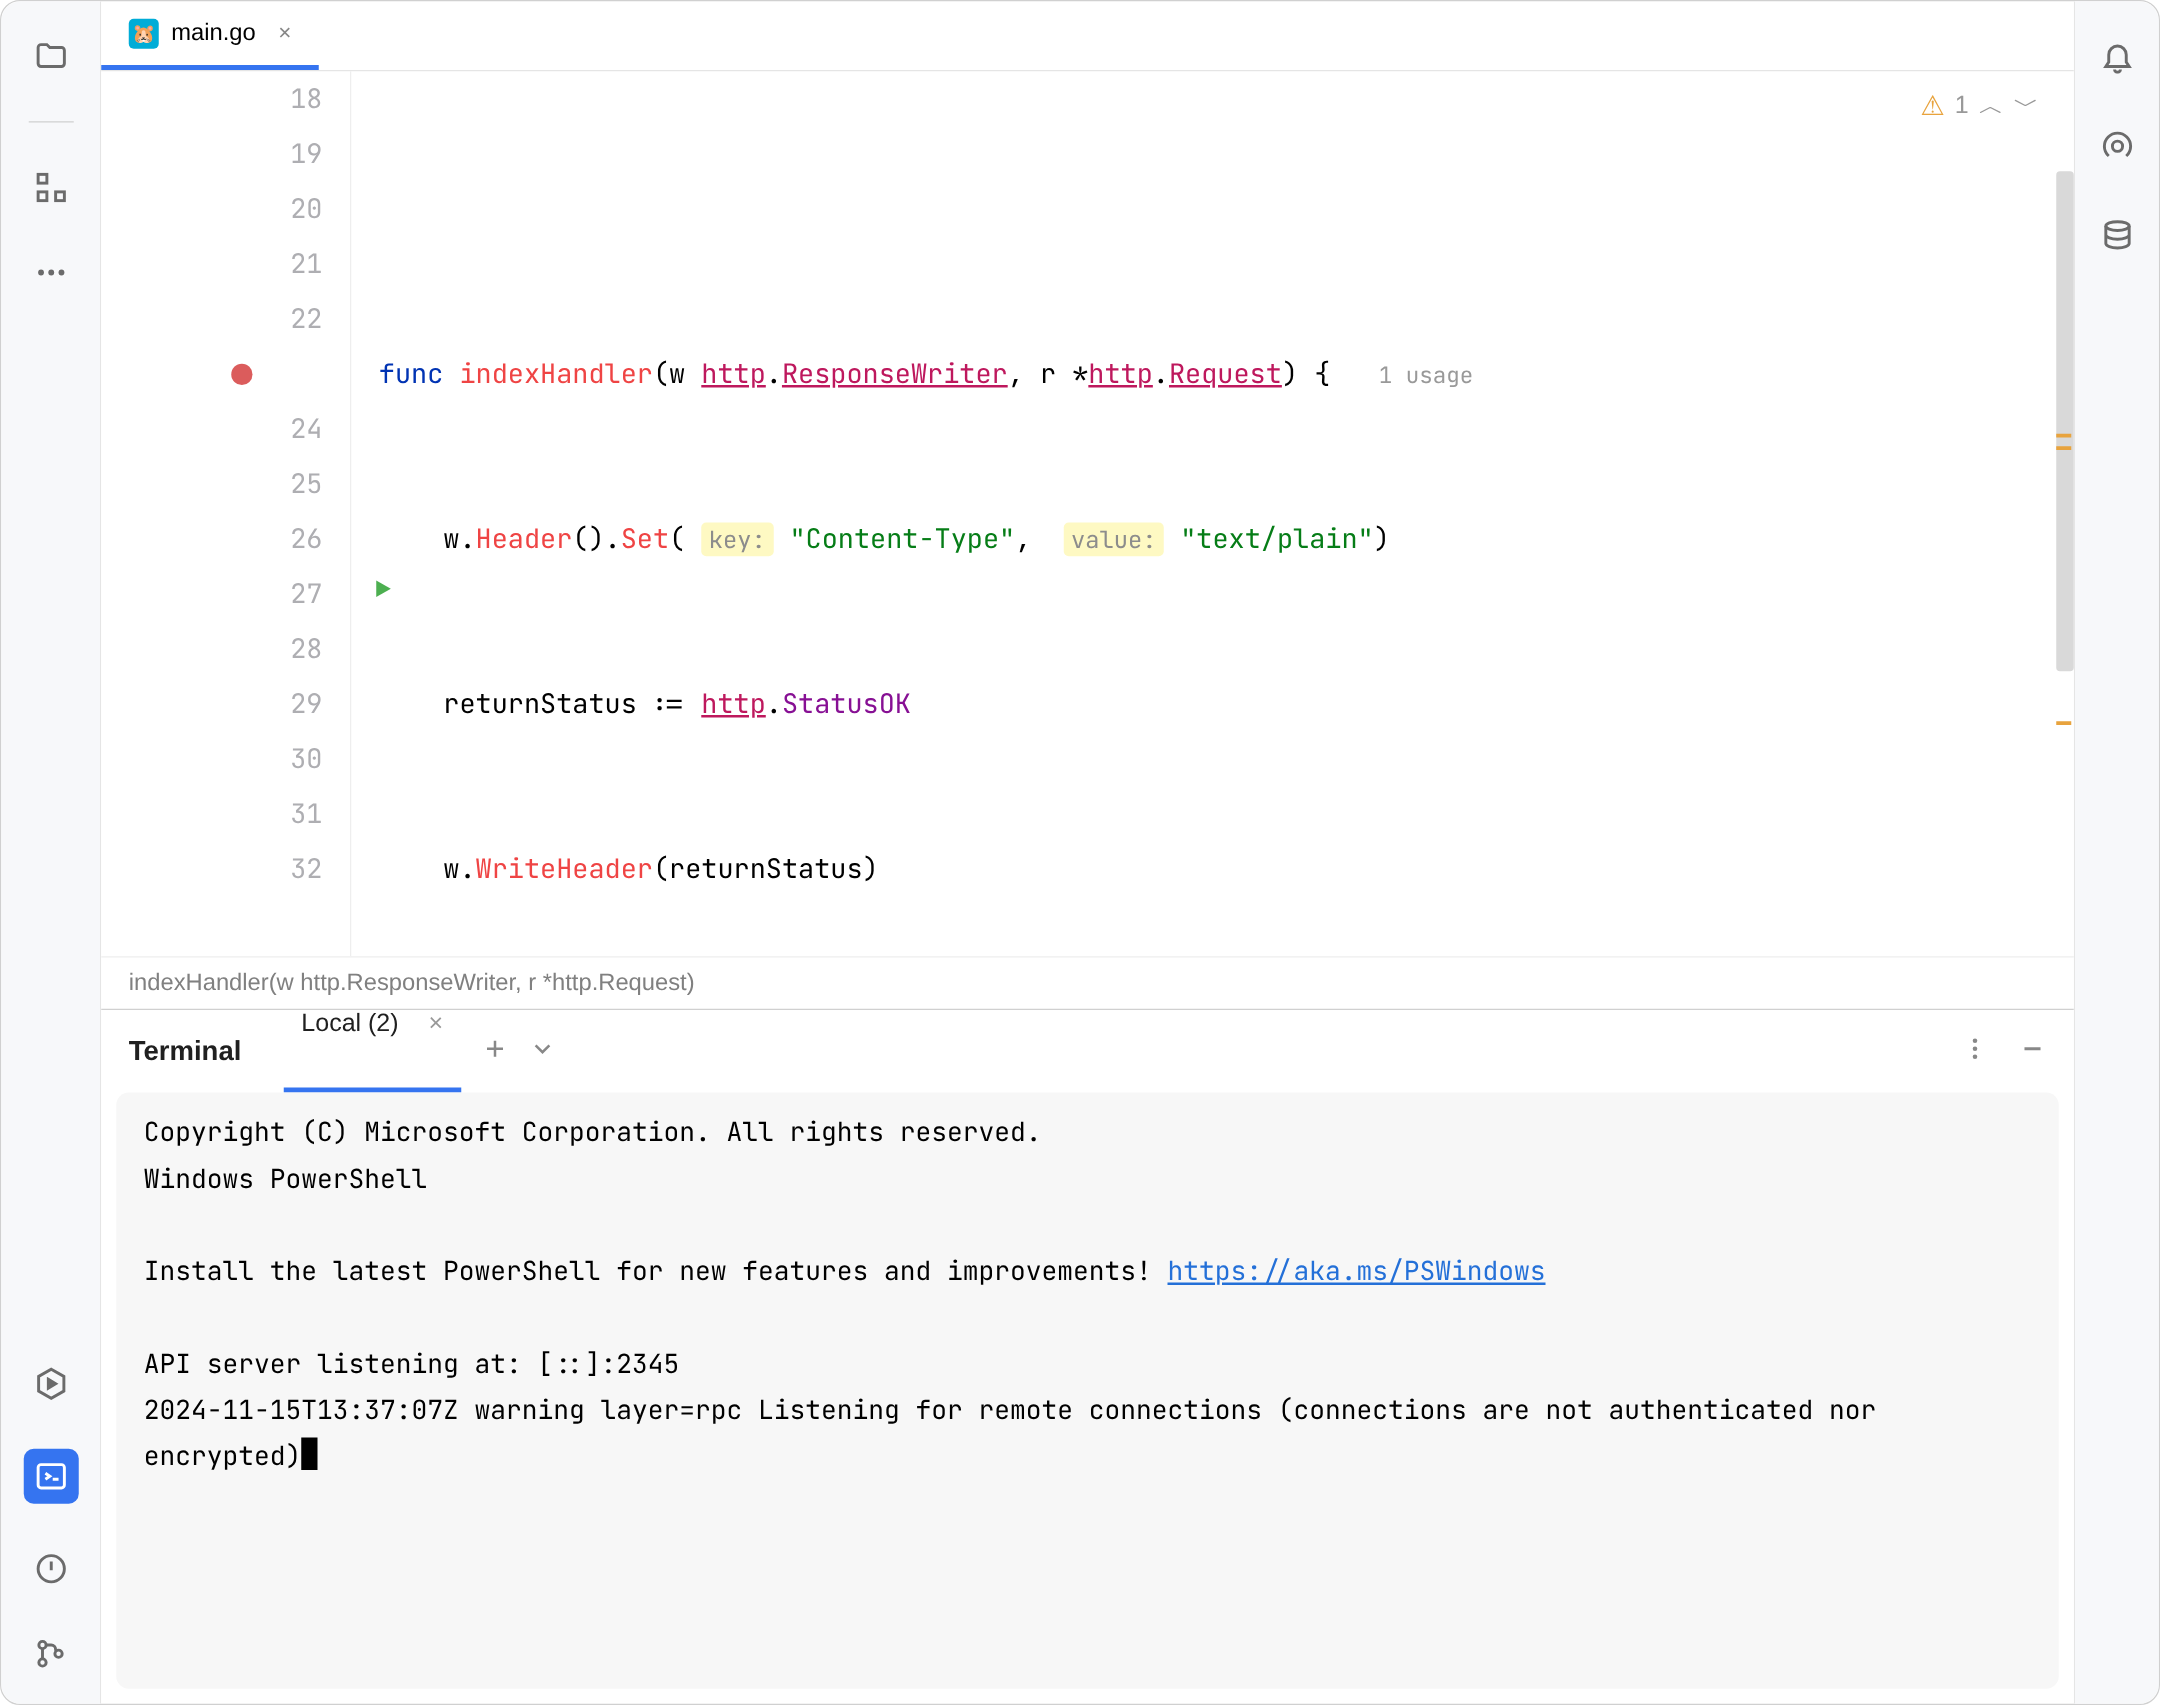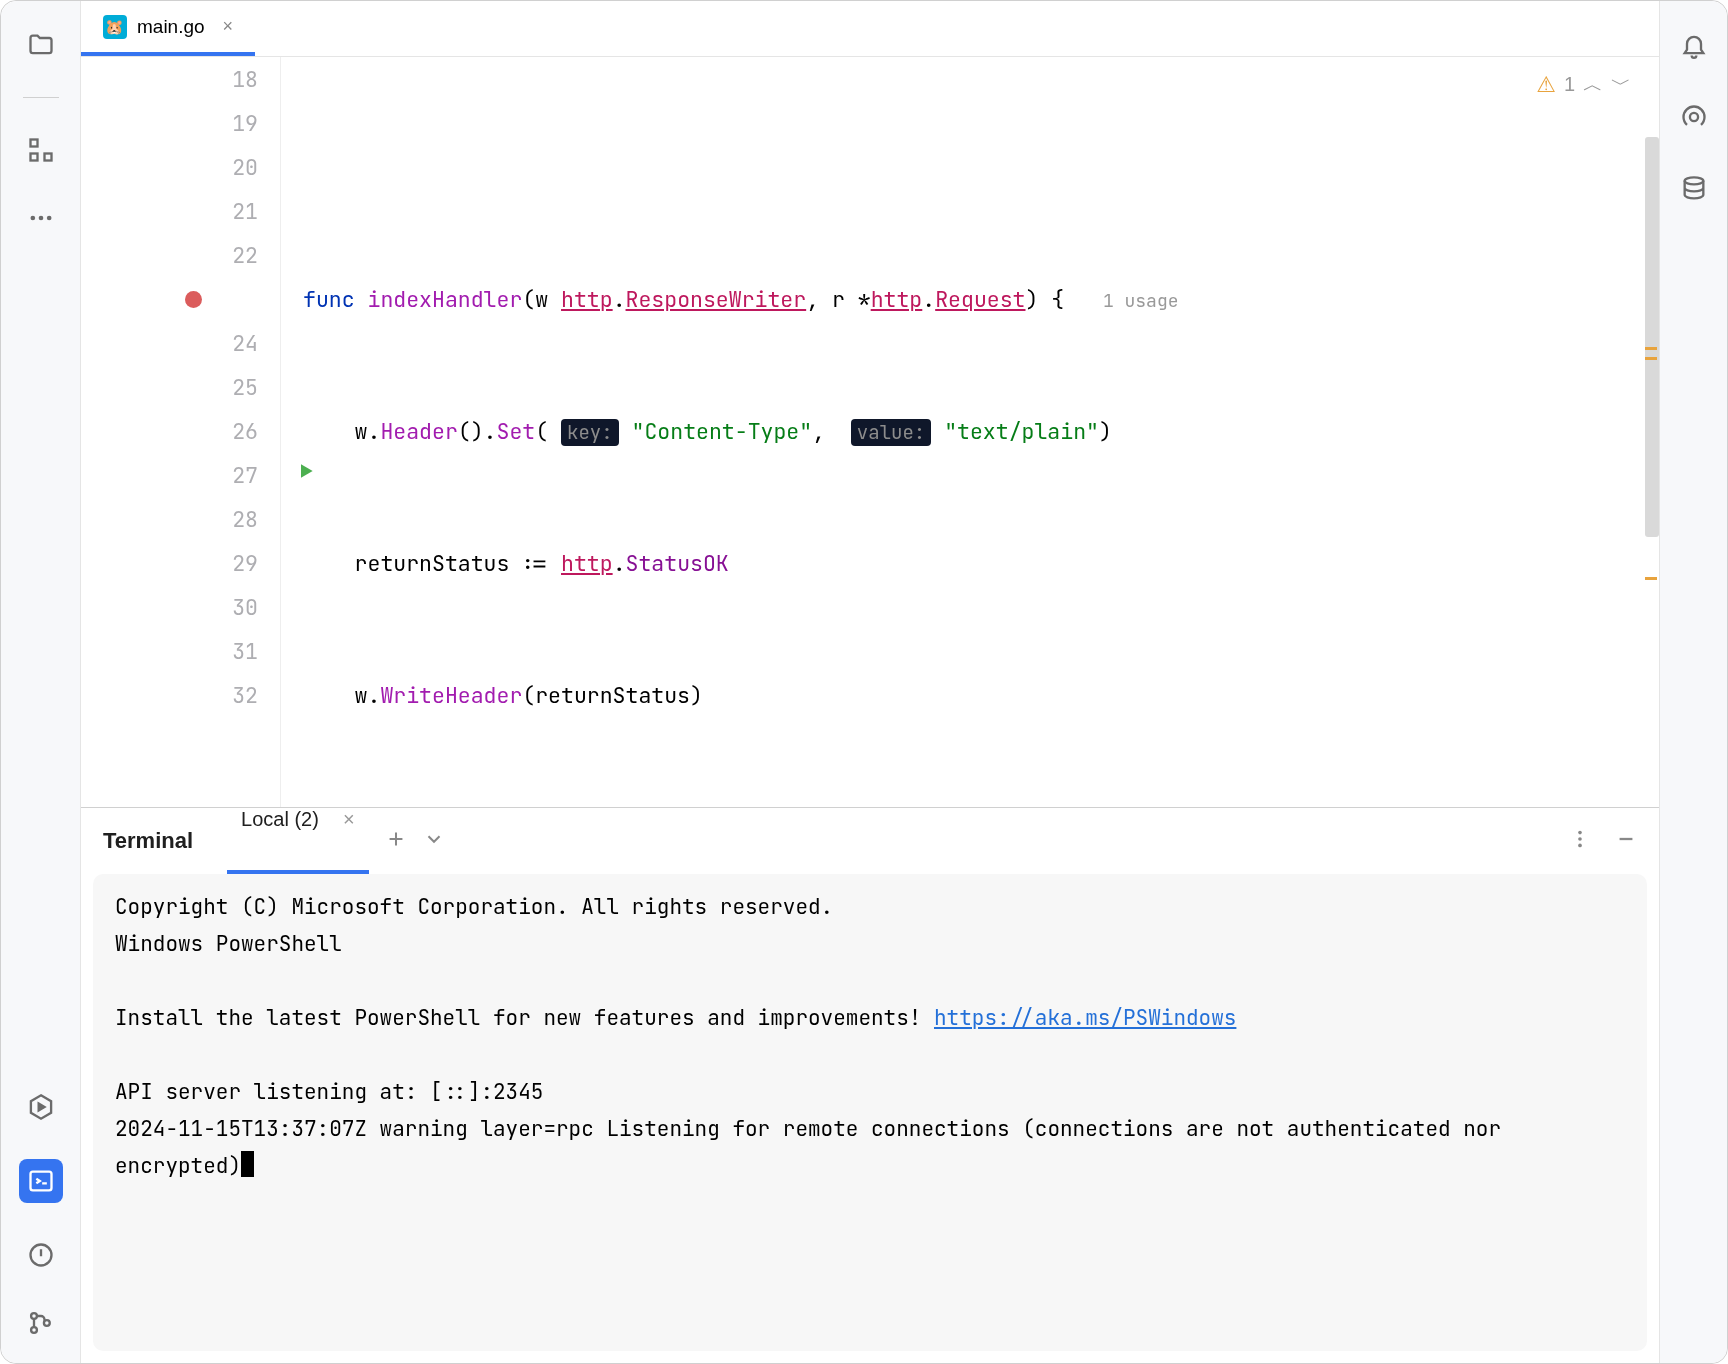--- a/index.html
+++ b/index.html
@@ -29,24 +29,24 @@
 
 .editor-wrap { flex: 1; position: relative; display: flex; min-height: 0; }
 .gutter { width: 200px; text-align: right; padding-right: 22px; font-family: "JetBrains Mono", ui-monospace, Menlo, Consolas, monospace; font-size: 21.5px; color: #aeaeb2; user-select: none; position: relative; border-right: 1px solid #eee; }
 .gutter-line { height: 44px; line-height: 44px; position: relative; }
 .gutter-line .play { position: absolute; right: -58px; top: 8px; color: #4caf50; }
 .breakpoint-dot { position: absolute; left: 104px; top: 14px; width: 17px; height: 17px; border-radius: 50%; background: #db5c5c; }
 .code { flex: 1; font-family: "JetBrains Mono", ui-monospace, Menlo, Consolas, monospace; font-size: 21.5px; line-height: 44px; white-space: pre; overflow: hidden; position: relative; padding-left: 22px; }
 .code-line { height: 44px; position: relative; }
 .kw { color: #0033b3; }
 .fn { color: #be185d; text-decoration: underline; }
-.fnname { color: #a21caf; text-align: right; }
+.fnname { color: #ef4444; text-align: right; }
 .str { color: #067d17; }
 .field { color: #871094; }
-.hint { color: #8c8c8c; background: #0f172a; border-radius: 4px; padding: 1px 6px; font-size: 19px; }
+.hint { color: #8c8c8c; background: #fef9c3; border-radius: 4px; padding: 1px 6px; font-size: 19px; }
 .usages { color: #999; font-size: 18px; }
 
 
 .inspect-badge { position: absolute; right: 28px; top: 14px; display: flex; align-items: center; gap: 8px; color: #999; font-size: 20px; z-index: 5; }
 .inspect-badge .warn { color: #e8a33d; font-size: 22px; }
 .inspect-badge .chev { color: #999; }
 
 
 .marker-strip { position: absolute; right: 0; top: 0; bottom: 0; width: 18px; }
 .marker-strip .m { position: absolute; right: 2px; width: 12px; height: 3px; }
@@ -185,20 +185,23 @@
       </div>
 
       <div class="marker-strip">
         <div class="scroll-thumb" style="top:80px;height:400px;"></div>
         <div class="m y" style="top:290px;"></div>
         <div class="m y" style="top:300px;"></div>
         <div class="m y" style="top:520px;"></div>
       </div>
     </div>
 
+    <div class="breadcrumb">
+      <span>indexHandler(w http.ResponseWriter, r *http.Request)</span>
+    </div>
 
     <div class="term-panel">
       <div class="term-header">
         <span class="term-title">Terminal</span>
         <div class="term-tab">
           <span>Local (2)</span>
           <span class="x">×</span>
         </div>
         <span class="plus-btn">
           <svg viewBox="0 0 24 24" fill="none" stroke="currentColor" stroke-width="2.2">

